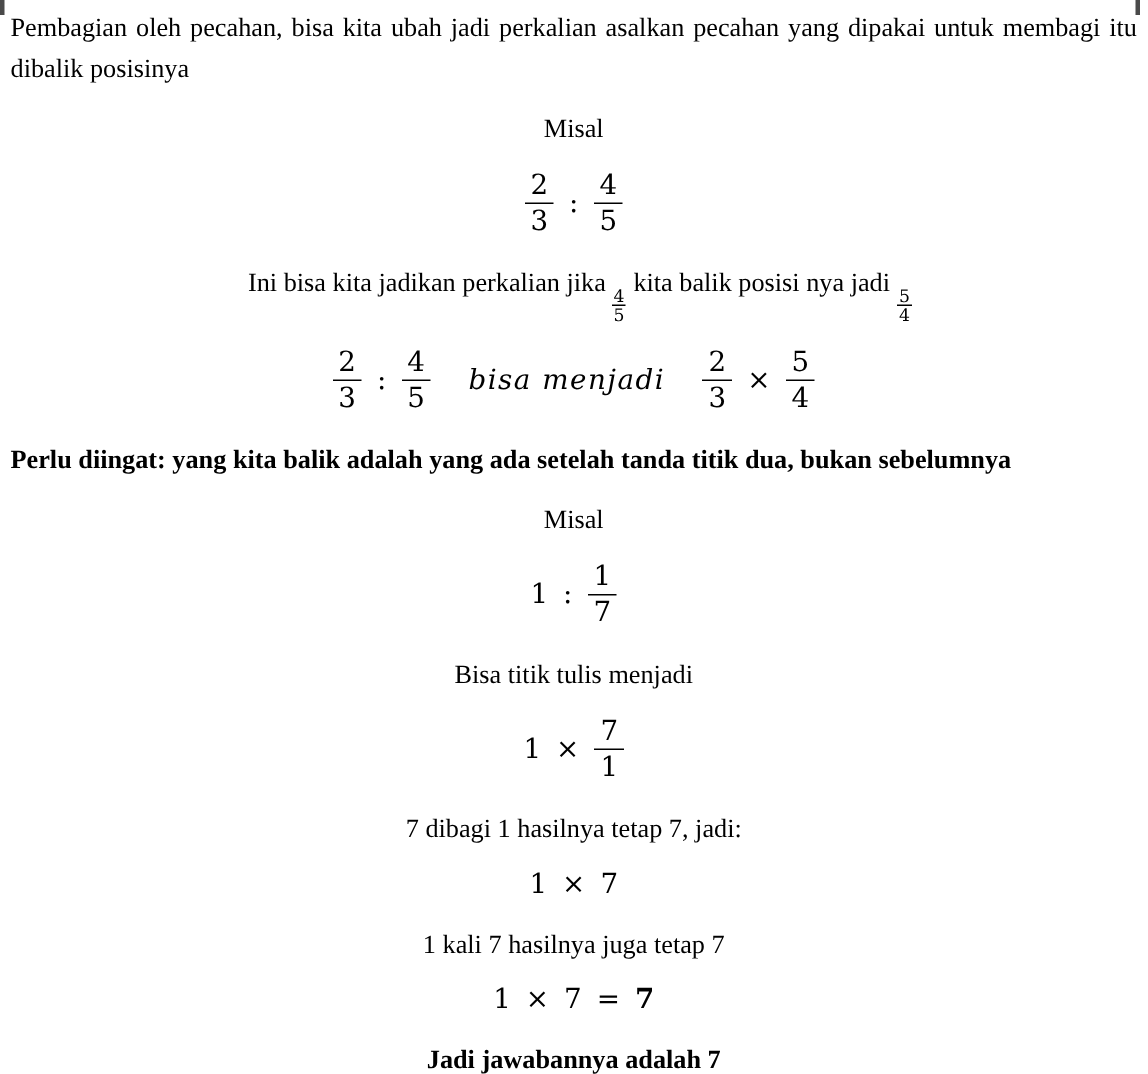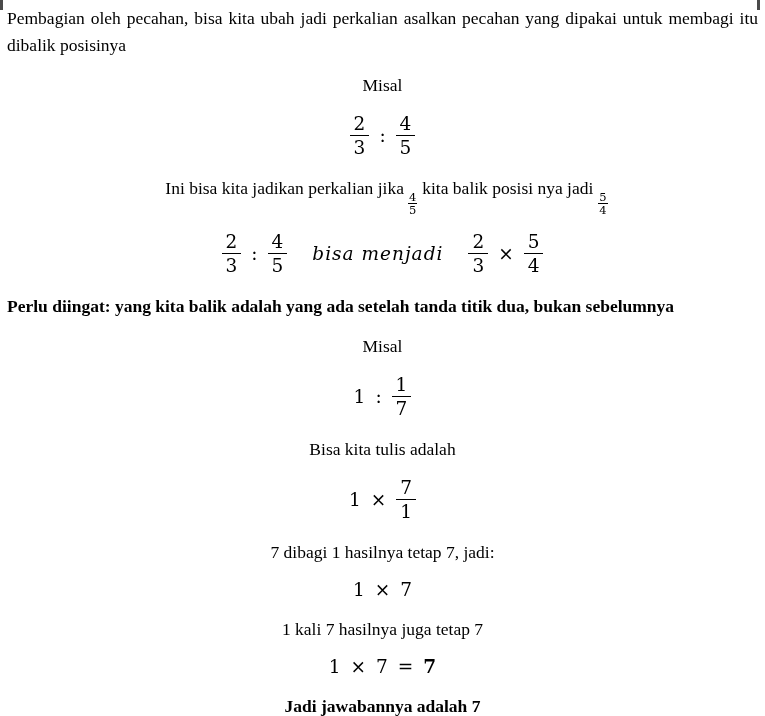--- a/index.html
+++ b/index.html
@@ -102,21 +102,21 @@
 
   <div class="equation">
     <span>1</span>
     <span class="op">:</span>
     <span class="frac">
       <span class="num">1</span>
       <span class="den">7</span>
     </span>
   </div>
 
-  <p>Bisa kita tulis adalah</p>
+  <p>Bisa titik tulis menjadi</p>
 
   <div class="equation">
     <span>1</span>
     <span class="op">×</span>
     <span class="frac">
       <span class="num">7</span>
       <span class="den">1</span>
     </span>
   </div>
 

